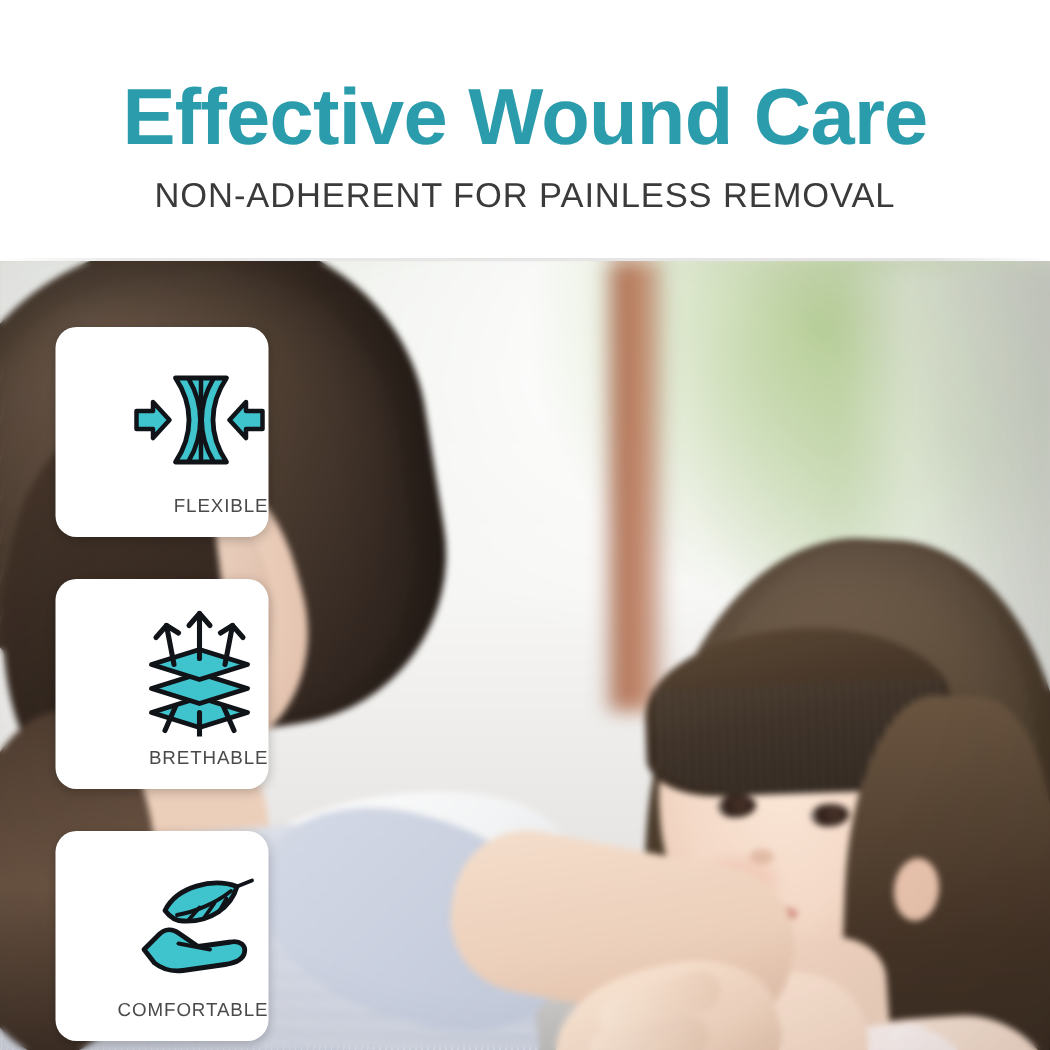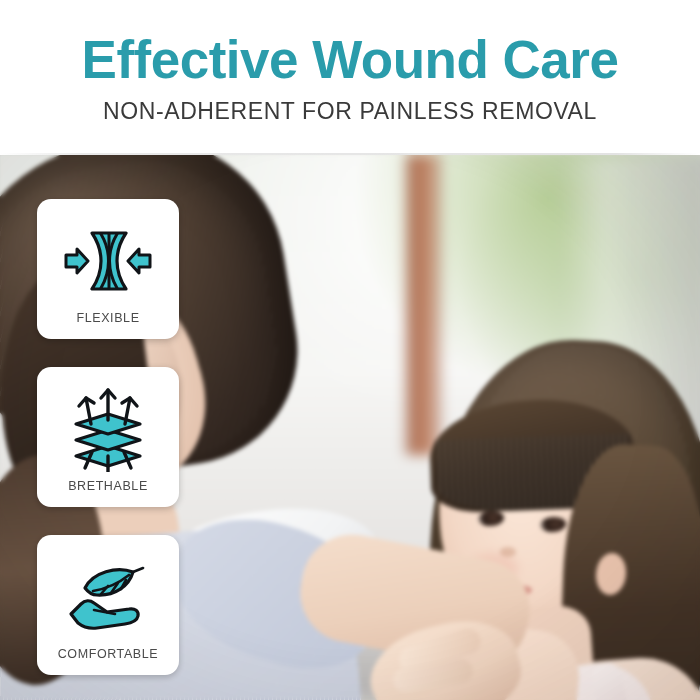--- a/index.html
+++ b/index.html
@@ -7,20 +7,21 @@
   html, body {
     width:700px; height:700px;
     font-family:"Liberation Sans", sans-serif;
     background:#ffffff;
     overflow:hidden;
   }
   .banner {
     position:relative;
     width:700px; height:540px;
     background:#ffffff;
+    margin-top:19px;
   }
 
   
   .header {
     position:absolute; left:0; top:0;
     width:700px; height:155px;
     background:#ffffff;
     display:flex; flex-direction:column;
     align-items:center; justify-content:center;
     z-index:4;
@@ -359,21 +360,21 @@
     display:flex; flex-direction:column;
     gap:28px;
     z-index:5;
   }
   .badge {
     width:142px; height:140px;
     background:#ffffff;
     border-radius:14px;
     box-shadow:0 2px 7px rgba(0,0,0,.22);
     display:flex; flex-direction:column;
-    align-items:center; justify-content:center;
+    align-items:flex-end; justify-content:center;
     padding-top:6px;
   }
   .badge-icon {
     width:92px; height:84px;
     display:flex; align-items:center; justify-content:center;
   }
   .badge-icon svg { display:block; }
   .badge-label {
     margin-top:8px;
     font-size:12.5px;

